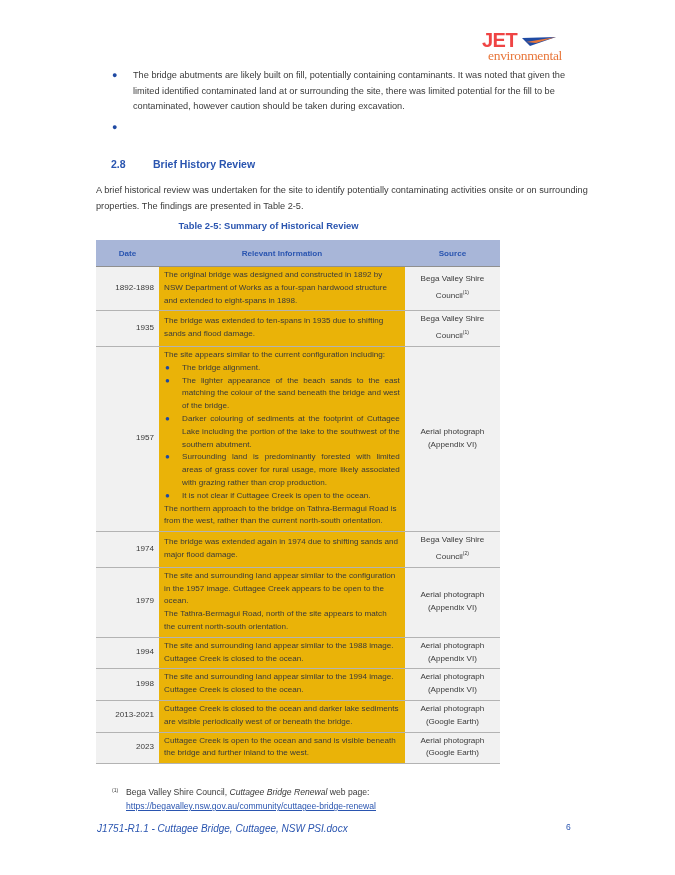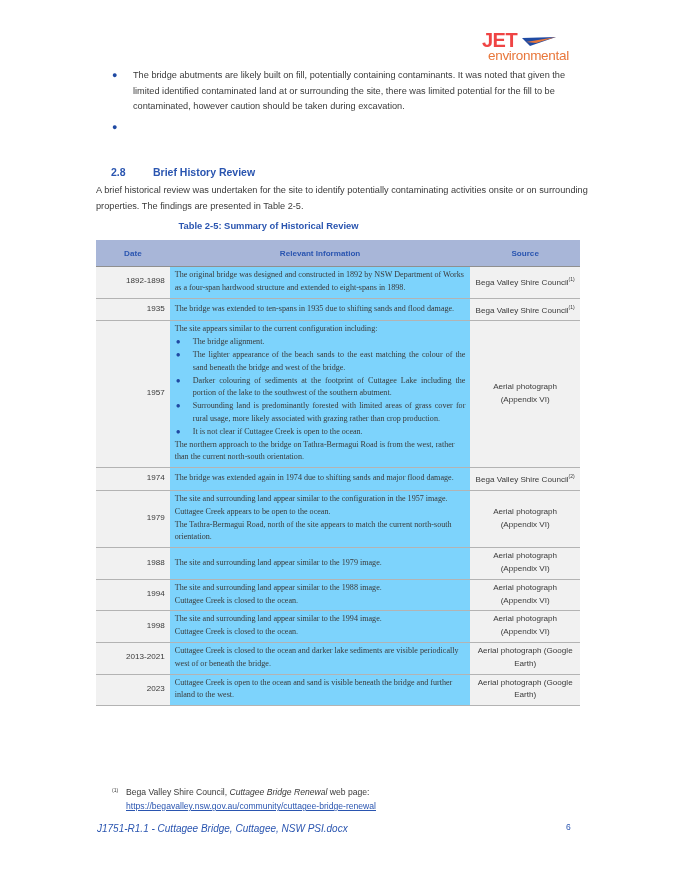--- a/index.html
+++ b/index.html
@@ -3,37 +3,37 @@
 <meta charset="utf-8">
 <style>
   html, body { margin: 0; padding: 0; background: #ffffff; }
   body { width: 675px; height: 875px; position: relative; overflow: hidden;
          font-family: "Liberation Sans", sans-serif; color: #3a3a3a; }
   .logo { position: absolute; left: 480px; top: 30px; width: 100px; height: 34px; }
   .logo .jet { position: absolute; left: 2px; top: 0; font-weight: bold; font-size: 20px;
                color: #ef4444; letter-spacing: -0.5px; line-height: 20px; font-family: "Liberation Sans", sans-serif; }
   .logo .wing { position: absolute; left: 42px; top: 6px; }
   .logo .env { position: absolute; left: 8px; top: 18px; font-size: 13.5px; color: #e8763a;
-               line-height: 15px; font-family: Liberation Sans, sans-serif; letter-spacing: -0.3px; }
+               line-height: 15px; font-family: Liberation Serif, serif; letter-spacing: -0.3px; }
 
   .bullets { position: absolute; left: 112px; top: 68px; width: 478px; margin: 0; padding: 0; list-style: none; }
   .bullets li { position: relative; padding-left: 21px; font-size: 9.2px; line-height: 15.5px; margin-bottom: 5px; color: #3a3a3a; }
   .bullets li .dot { position: absolute; left: 0; top: 0; color: #1f4aa3; font-size: 9px; }
 
   .section-head { position: absolute; left: 111px; top: 158px; font-size: 10.5px; font-weight: bold; color: #2a55b0; }
-  .section-head .num { display: inline-block; width: 42px; margin-top: 8px; }
+  .section-head .num { display: inline-block; width: 42px; }
   .intro { position: absolute; left: 96px; top: 183px; width: 495px; font-size: 9.2px; line-height: 15.5px; color: #3a3a3a; }
   .table-caption { position: absolute; left: 0; width: 537px; top: 220px; text-align: center; font-size: 9.4px; font-weight: bold; color: #2a55b0; }
 
-  table.hist { position: absolute; left: 96px; top: 240px; width: 484px; border-collapse: collapse; font-size: 8.1px; color: #3a3a3a; }
+  table.hist { position: absolute; left: 96px; top: 240px; width: 404px; border-collapse: collapse; font-size: 8.1px; color: #3a3a3a; }
   table.hist th { background: #a8b6d8; color: #2a55b0; font-weight: bold; height: 24px; text-align: center; border-bottom: 1px solid #8f8f8f; }
   table.hist td { vertical-align: middle; line-height: 12.8px; padding: 2px 5px 3px 5px; }
   table.hist tr.row td { border-bottom: 1.5px solid #b3b3b3; }
   table.hist td.date { background: #f1f1f1; text-align: right; width: 64px; }
-  table.hist td.info { background: #7dd3fc; width: 292px; font-family: Liberation Serif, serif; }
+  table.hist td.info { background: #eab308; width: 292px; }
   table.hist td.src { background: #f1f1f1; text-align: center; width: 100px; }
   table.hist td.info ul { list-style: none; margin: 0; padding: 0; }
   table.hist td.info ul li { position: relative; padding-left: 18px; text-align: justify; }
   table.hist td.info ul li .dot { position: absolute; left: 1px; top: 0; color: #1f4aa3; }
   sup { font-size: 5px; vertical-align: 4px; }
 
   .footnote { position: absolute; left: 126px; top: 785px; font-size: 8.6px; line-height: 14px; color: #3a3a3a; }
   .footnote .mark { position: absolute; left: -14px; top: -2px; font-size: 5px; }
   .footnote .link { color: #2a55b0; text-decoration: underline; }
   .footer-left { position: absolute; left: 97px; top: 823px; font-size: 10px; font-style: italic; color: #2a55b0; }
@@ -103,25 +103,20 @@
     </tr>
     <tr class="row">
       <td class="date">1979</td>
       <td class="info">
           <div>The site and surrounding land appear similar to the configuration in the 1957 image. Cuttagee Creek appears to be open to the ocean.</div>
           <div>The Tathra-Bermagui Road, north of the site appears to match the current north-south orientation.</div>
         </td>
       <td class="src">Aerial photograph (Appendix VI)</td>
     </tr>
     <tr class="row">
-      <td class="date">1988</td>
-      <td class="info">The site and surrounding land appear similar to the 1979 image.</td>
-      <td class="src">Aerial photograph (Appendix VI)</td>
-    </tr>
-    <tr class="row">
       <td class="date">1994</td>
       <td class="info">
           <div>The site and surrounding land appear similar to the 1988 image.</div>
           <div>Cuttagee Creek is closed to the ocean.</div>
         </td>
       <td class="src">Aerial photograph (Appendix VI)</td>
     </tr>
     <tr class="row">
       <td class="date">1998</td>
       <td class="info">

